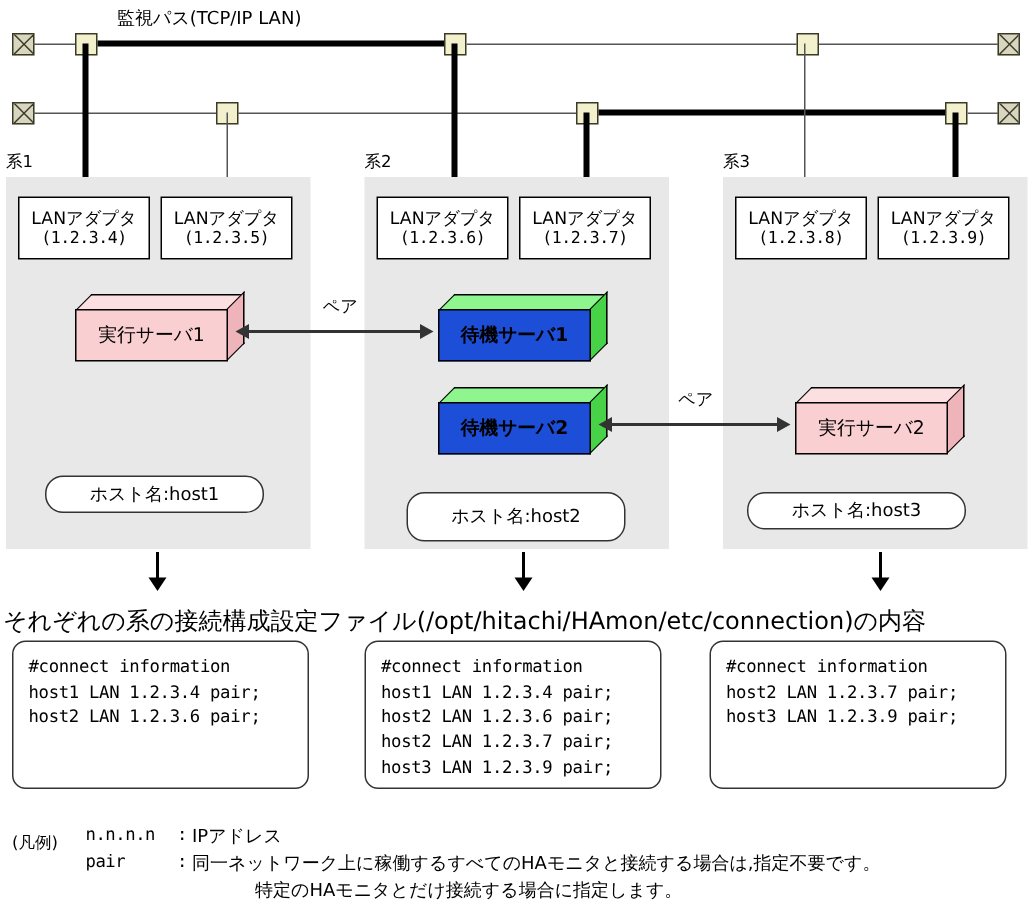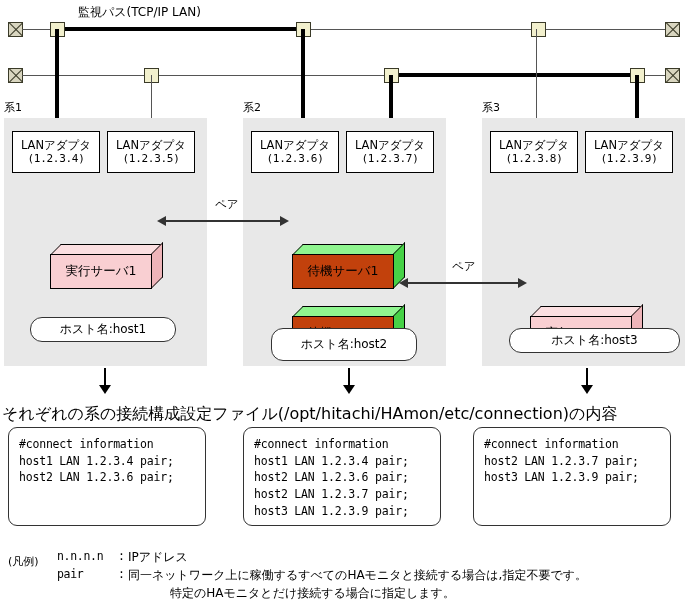--- a/index.html
+++ b/index.html
@@ -33,41 +33,41 @@
   
   .sys-label{position:absolute;font-size:11px;white-space:nowrap;}
   .sys-box{position:absolute;background:#e8e8e8;}
   .adapter{
     position:absolute;background:#fff;border:1px solid #000;box-sizing:border-box;
     display:flex;flex-direction:column;align-items:center;justify-content:center;
     font-size:11.5px;line-height:1.25;white-space:nowrap;
   }
   .adapter .ip{font-family:"DejaVu Sans Mono","Liberation Mono",monospace;font-size:11px;letter-spacing:-0.3px;}
   
-  .srv{position:absolute;margin-top:48px;}
+  .srv{position:absolute;}
   .srv .face{
     position:absolute;left:0;top:10px;width:100%;height:calc(100% - 10px);
     border:1.5px solid #000;box-sizing:border-box;
     display:flex;align-items:center;justify-content:center;
     font-size:12.5px;white-space:nowrap;
   }
   .srv .top{
     position:absolute;left:0;top:0;width:100%;height:11px;
     border:1.5px solid #000;box-sizing:border-box;border-bottom:none;
     transform:skewX(-45deg);transform-origin:bottom left;
   }
   .srv .side{
     position:absolute;right:-11px;top:10px;width:12px;height:calc(100% - 10px);
     border:1.5px solid #000;box-sizing:border-box;border-left:none;
     transform:skewY(-45deg);transform-origin:top left;
   }
   .srv.red .face{background:#f9cfd2;}
   .srv.red .top{background:#fbdfe1;}
   .srv.red .side{background:#eeb4b9;}
-  .srv.green .face{background:#c2410c;}
+  .srv.green .face{background:#1d4ed8;font-weight:bold;}
   .srv.green .top{background:#8ff58f;}
   .srv.green .side{background:#47d247;}
   
   .arrow-line{position:absolute;height:1.5px;background:#333;}
   .ah{position:absolute;width:0;height:0;border-top:5px solid transparent;border-bottom:5px solid transparent;}
   .ah.left{border-right:9px solid #333;}
   .ah.right{border-left:9px solid #333;}
   .pair-lbl{position:absolute;font-size:11.5px;white-space:nowrap;}
   
   .pill{
@@ -182,21 +182,21 @@
   <span>LANアダプタ</span>
   <span class="ip">(1.2.3.9)</span>
 </div>
 
 <div class="srv red" style="left:530px;top:258px;width:102px;height:45px;">
   <div class="top"></div>
   <div class="side"></div>
   <div class="face">実行サーバ2</div>
 </div>
 
-<div class="pill" style="left:509px;top:328px;width:171px;height:25px;">ホスト名:host3</div>
+<div class="pill" style="left:498px;top:328px;width:146px;height:25px;">ホスト名:host3</div>
 
 <div class="pair-lbl" style="left:215px;top:197px;">ペア</div>
 <div class="ah left" style="left:157px;top:216px;"></div>
 <div class="arrow-line" style="left:166px;top:220px;width:114px;"></div>
 <div class="ah right" style="left:280px;top:216px;"></div>
 
 <div class="pair-lbl" style="left:452px;top:259px;">ペア</div>
 <div class="ah left" style="left:399px;top:278px;"></div>
 <div class="arrow-line" style="left:408px;top:282px;width:110px;"></div>
 <div class="ah right" style="left:518px;top:278px;"></div>

